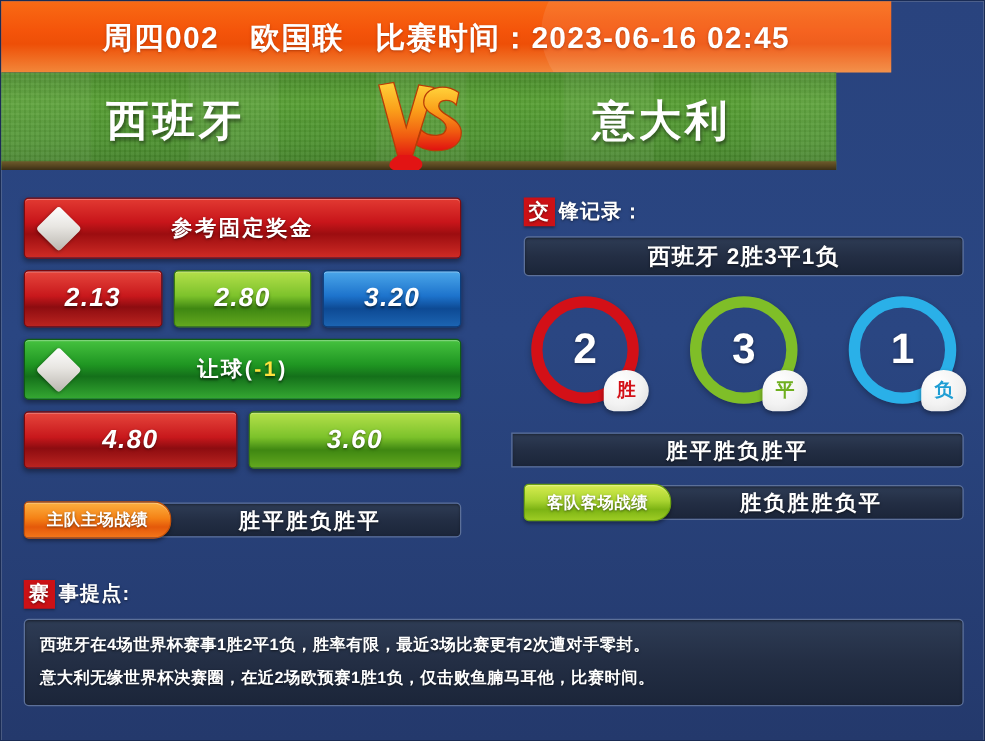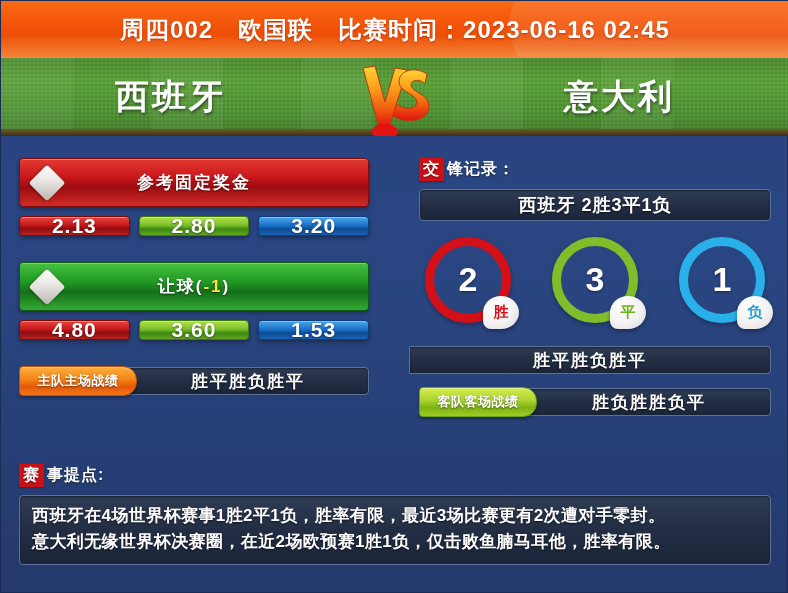--- a/index.html
+++ b/index.html
@@ -11,42 +11,42 @@
   #app {
     position: relative;
     width: 788px; height: 593px;
     background: linear-gradient(180deg, #29437e 0%, #2a4682 45%, #24396c 100%);
     border: 1px solid #1a2c55;
   }
 
   
   .header {
     position: absolute; left: 0; top: 0;
-    width: 788px; height: 57px;
+    width: 712px; height: 57px;
     background: linear-gradient(180deg, #f96a14 0%, #f4540a 42%, #ee4f07 60%, #f2873a 100%);
     overflow: hidden;
   }
   .header::after {
     content: ""; position: absolute; right: -60px; top: -70px;
     width: 340px; height: 190px; border-radius: 50%;
     background: rgba(255,255,255,0.09);
   }
   .header-title {
     position: relative; z-index: 2;
     width: 100%; height: 57px;
     display: flex; align-items: center; justify-content: center;
     color: #ffffff; font-size: 24px; font-weight: bold;
     letter-spacing: 1px;
     text-shadow: 0 1px 2px rgba(120,30,0,0.5);
   }
 
   
   .pitch {
     position: absolute; left: 0; top: 57px;
-    width: 788px; height: 78px;
+    width: 668px; height: 78px;
     background:
       repeating-linear-gradient(90deg, rgba(255,255,255,0.035) 0 2px, rgba(0,0,0,0.035) 2px 4px),
       repeating-linear-gradient(0deg, rgba(255,255,255,0.03) 0 2px, rgba(0,0,0,0.03) 2px 4px),
       linear-gradient(180deg, #4a8c2c 0%, #59a135 30%, #4d9230 70%, #3f7a26 100%);
     overflow: hidden;
   }
   .pitch-stripe {
     position: absolute; top: 0; height: 100%;
     background: rgba(255,255,255,0.05);
   }
@@ -100,25 +100,26 @@
     background: linear-gradient(135deg, #ffffff 0%, #e8e6e2 45%, #b9b5ae 100%);
     transform: rotate(45deg);
     border-radius: 3px;
     box-shadow: 0 1px 3px rgba(0,0,0,0.4);
   }
   .hcap-val { color: #ffe23d; }
 
   
   .odds-row { display: flex; gap: 9px; margin-top: 9px; }
   .odds-btn {
-    flex: 1; height: 20px; border-radius: 4px;
+    flex: 1; height: 46px; border-radius: 4px;
     display: flex; align-items: center; justify-content: center;
     color: #ffffff; font-size: 21px; font-weight: bold; letter-spacing: 1px;
     text-shadow: 0 1px 2px rgba(0,0,0,0.5);
     box-shadow: 0 2px 4px rgba(0,0,0,0.38), inset 0 1px 0 rgba(255,255,255,0.32);
+    font-style: italic;
   }
   .odds-btn.c-red {
     background: linear-gradient(180deg, #e6463c 0%, #c8181c 45%, #8d0c10 65%, #bb2420 100%);
     border: 1px solid #7a090c;
   }
   .odds-btn.c-green {
     background: linear-gradient(180deg, #b4e04a 0%, #7cc22b 45%, #3f8712 68%, #63a81e 100%);
     border: 1px solid #3a7c10;
   }
   .odds-btn.c-blue {
@@ -208,21 +209,21 @@
   
   .analysis { position: absolute; left: 18px; top: 328px; width: 752px; }
   .analysis-box {
     margin-top: 7px; padding: 7px 12px 9px 12px;
     border-radius: 4px;
     background: linear-gradient(180deg, #2e3c55 0%, #232e44 50%, #1b2539 100%);
     border: 1px solid #5c7099;
     box-shadow: inset 0 1px 2px rgba(0,0,0,0.45);
   }
   .analysis-line {
-    color: #ffffff; font-size: 17px; font-weight: bold;
+    color: #ffffff; font-size: 13px; font-weight: bold;
     letter-spacing: 0.4px; line-height: 26px;
     text-shadow: 0 1px 2px rgba(0,0,0,0.6);
     white-space: nowrap;
   }
 </style>
 </head>
 <body>
 
 <div id="app">
 
@@ -267,31 +268,30 @@
         <span class="diamond"></span>
         <span>参考固定奖金</span>
       </div>
 
       <div class="odds-row">
         <div class="odds-btn c-red">2.13</div>
         <div class="odds-btn c-green">2.80</div>
         <div class="odds-btn c-blue">3.20</div>
       </div>
 
-      <div class="title-bar green" style="margin-top:26px;">
+      <div class="title-bar green" style="margin-top:9px;">
         <span class="diamond"></span>
         <span>让球(</span>
           <span class="hcap-val">-1</span>
           <span>)</span>
       </div>
 
       <div class="odds-row">
         <div class="odds-btn c-red">4.80</div>
         <div class="odds-btn c-green">3.60</div>
-        <div class="odds-btn c-blue">1.53</div>
       </div>
 
       <div style="margin-top:26px;">
         <div class="form-row">
           <div class="form-tag orange">主队主场战绩</div>
           <div class="form-val">胜平胜负胜平</div>
         </div>
       </div>
 
     </div>
@@ -338,18 +338,18 @@
 
     </div>
 
     <div class="analysis">
       <div class="sec-label">
         <span class="hl">赛</span>
           <span>事提点:</span>
       </div>
       <div class="analysis-box">
         <div class="analysis-line">西班牙在4场世界杯赛事1胜2平1负，胜率有限，最近3场比赛更有2次遭对手零封。</div>
-        <div class="analysis-line">意大利无缘世界杯决赛圈，在近2场欧预赛1胜1负，仅击败鱼腩马耳他，胜率有限。</div>
+        <div class="analysis-line">意大利无缘世界杯决赛圈，在近2场欧预赛1胜1负，仅击败鱼腩马耳他，比赛时间。</div>
       </div>
     </div>
 
   </div>
 </div>
 
 </body></html>

